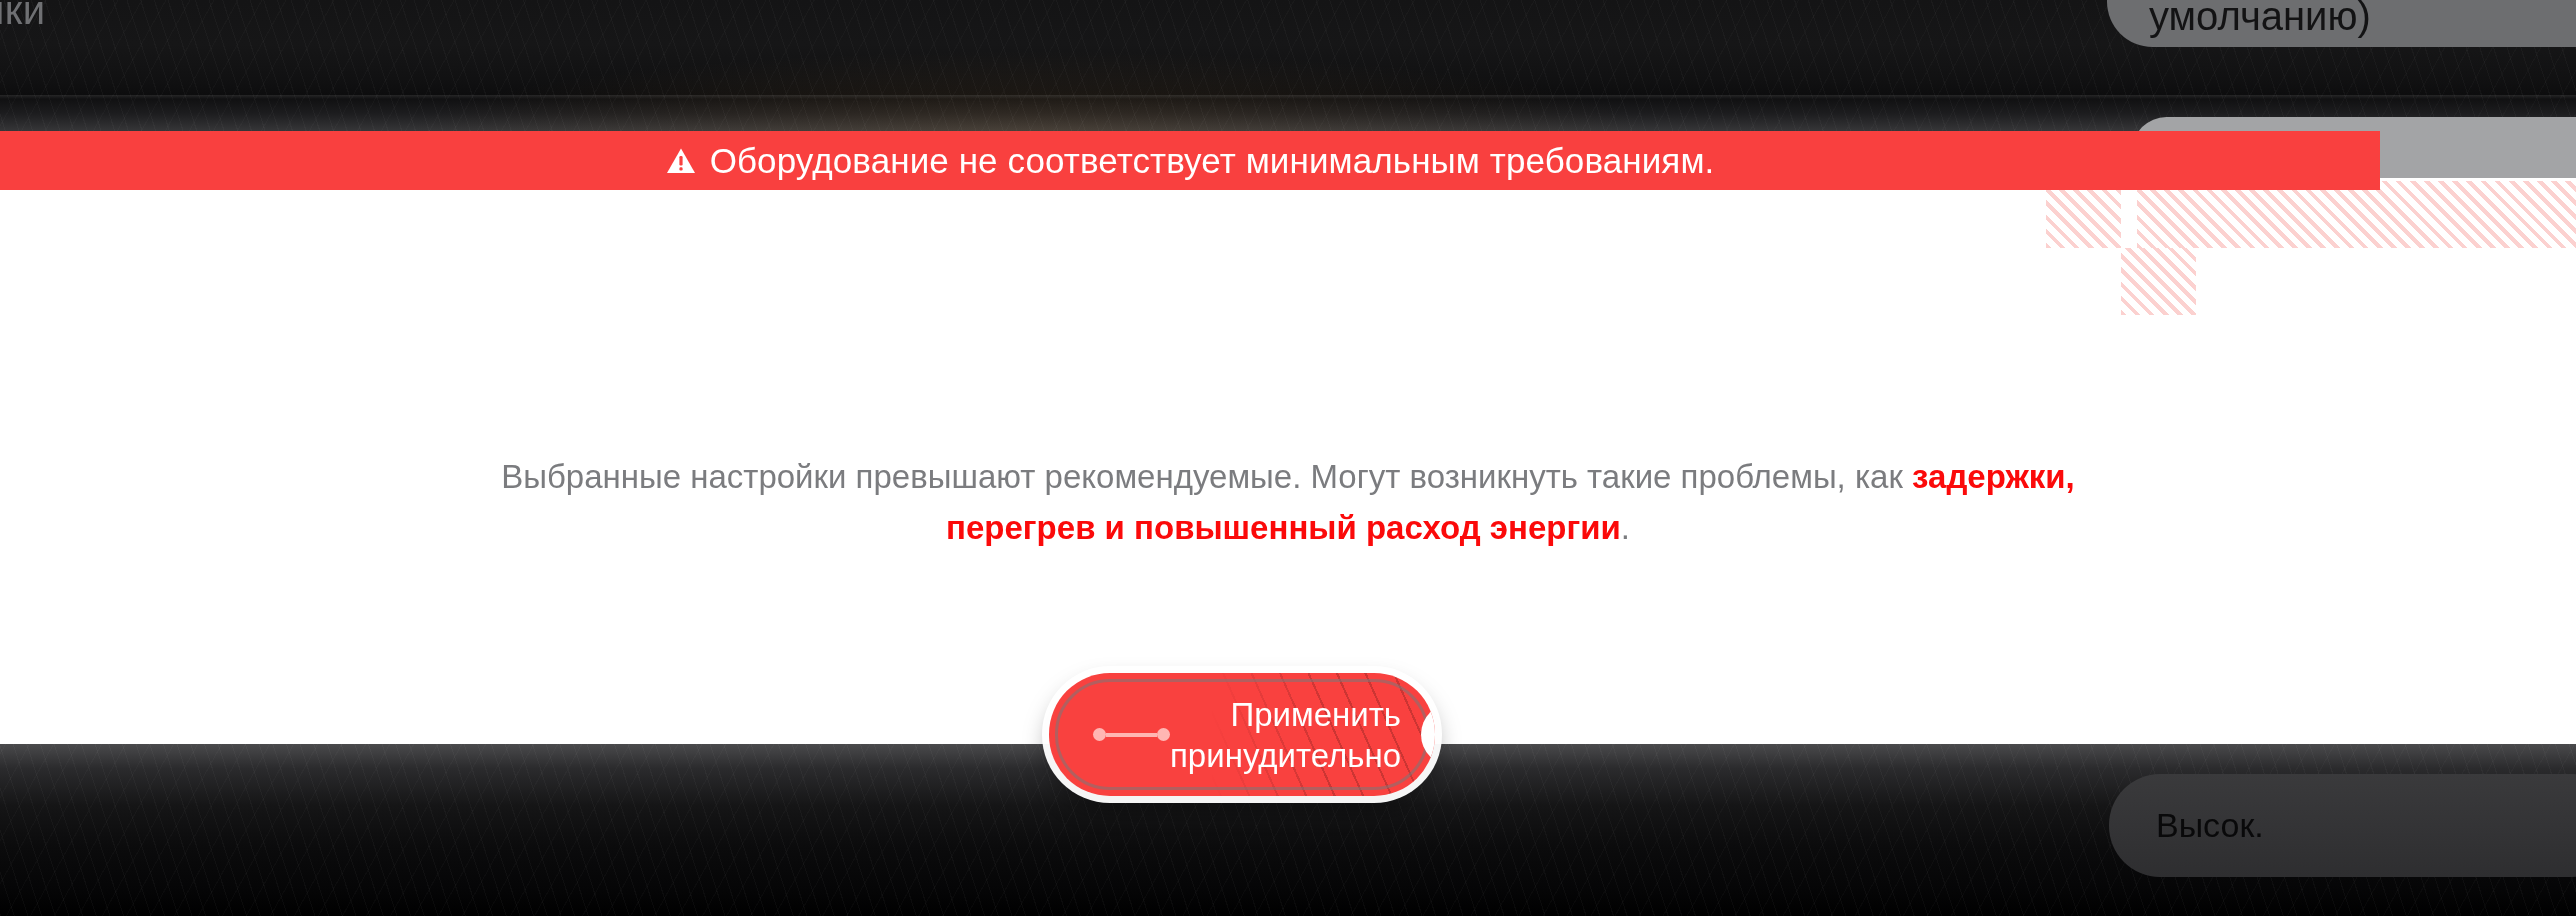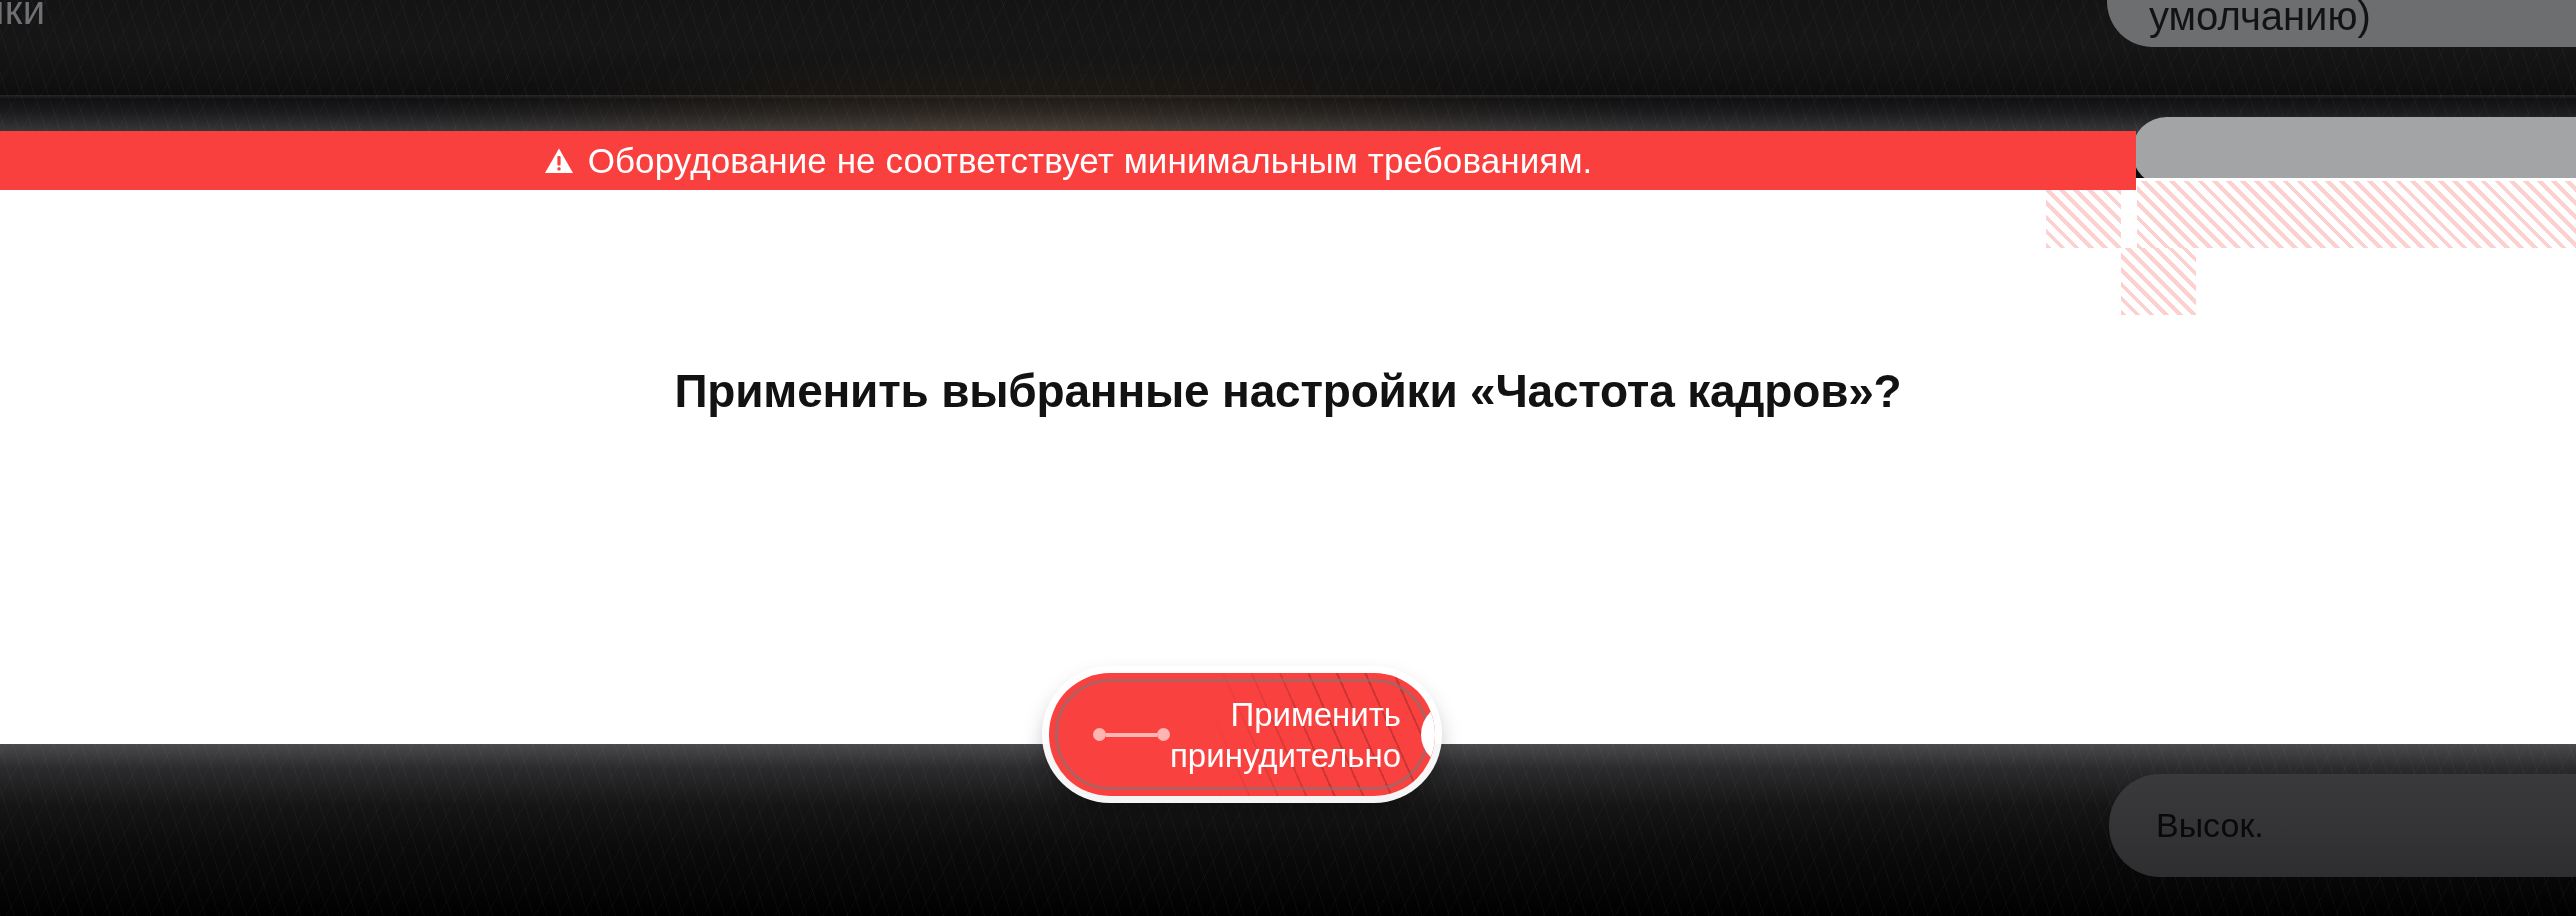--- a/index.html
+++ b/index.html
@@ -90,21 +90,21 @@
       #fbc9c7 0px, #fbc9c7 4px,
       #ffffff 4px, #ffffff 10px);
     opacity: .85;
   }
   .h1 { left: 2046px; top: 3px;  width: 75px;  height: 67px; }
   .h2 { left: 2121px; top: 70px; width: 75px;  height: 67px; }
   .h3 { left: 2137px; top: 3px;  width: 439px; height: 67px; }
 
   
   .banner {
-    position: absolute; left: 0; top: 131px; width: 2136px; height: 59px;
+    position: absolute; left: 0; top: 131px; width: 2380px; height: 59px;
     background: #f9403f;
     display: flex; align-items: center; justify-content: center;
     gap: 14px;
     z-index: 5;
   }
   .banner-text {
     font-size: 35px; color: #ffffff; letter-spacing: 0.1px; white-space: nowrap;
   }
   .warn-tri { display: block; }
 
@@ -214,22 +214,25 @@
 
   <div class="banner">
     <svg class="warn-tri" width="30" height="28" viewBox="0 0 30 28">
       <path d="M15 1.5 L29 26 L1 26 Z" fill="#ffffff"></path>
       <rect x="13.4" y="9" width="3.2" height="9.4" rx="1.2" fill="#f9403f"></rect>
       <rect x="13.4" y="20.2" width="3.2" height="3.2" rx="1.2" fill="#f9403f"></rect>
     </svg>
     <div class="banner-text">Оборудование не соответствует минимальным требованиям.</div>
   </div>
 
-  <div class="modal-title">Применить выбранные настройки «Частота кадров»?</div>
-
+
+  <div class="modal-desc">
+    <span>Выбранные настройки превышают рекомендуемые. Могут возникнуть такие проблемы, как </span><span class="hot">задержки,</span><br>
+    <span class="hot">перегрев и повышенный расход энергии</span><span>.</span>
+  </div>
 
   <div class="btn-row">
 
     <div class="btn btn-apply">
       <div class="btn-topo"></div>
       <div class="btn-inner-border"></div>
       <div class="btn-handle">
         <span class="knob"></span>
         <span class="bar"></span>
         <span class="knob"></span>

